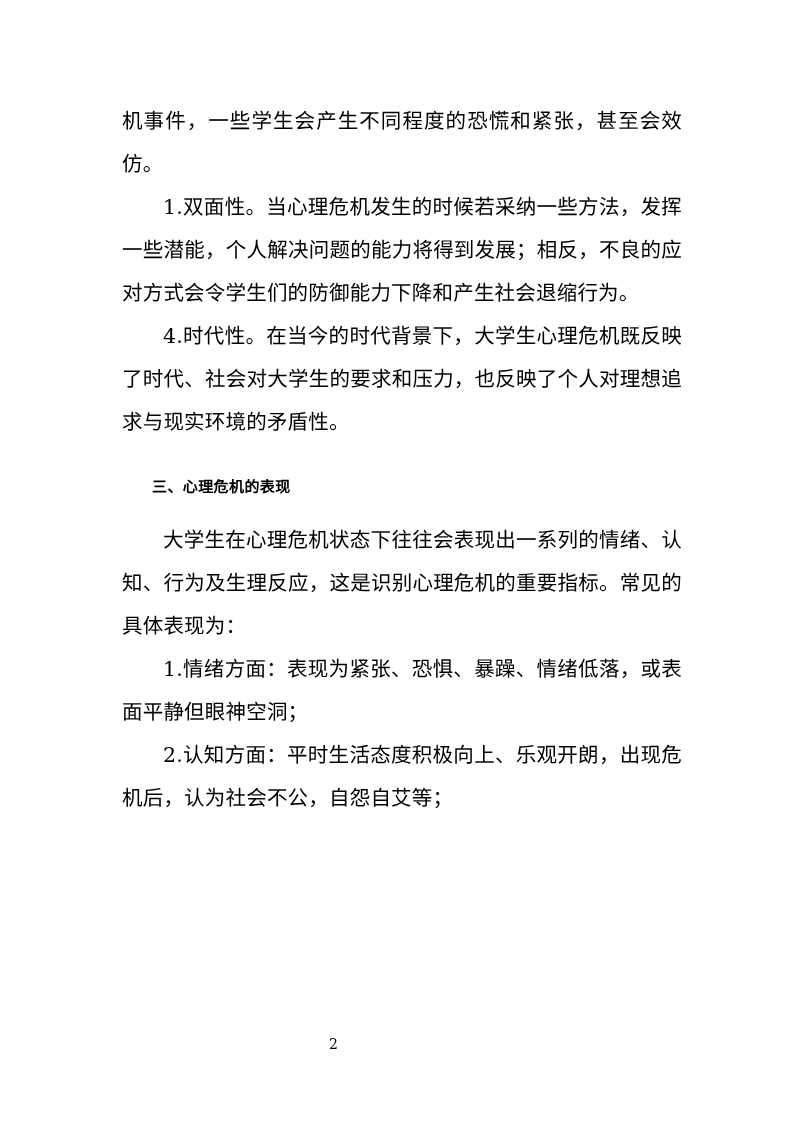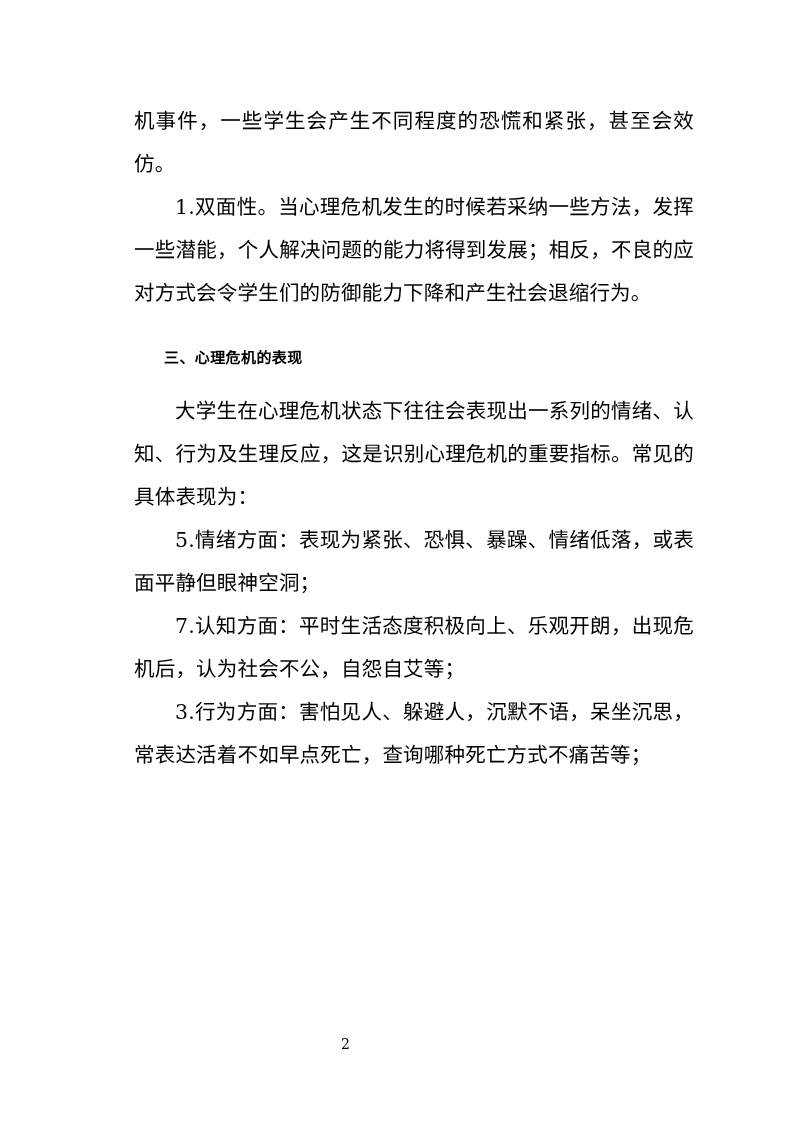--- a/index.html
+++ b/index.html
@@ -11,21 +11,21 @@
   body {
     width: 793px;
     height: 1122px;
     position: relative;
     font-family: "DejaVu Serif", serif;
     color: #000000;
     overflow: hidden;
   }
   .page {
     position: absolute;
-    top: 0; left: 16px;
+    top: 0; left: 4px;
     width: 659px;
     height: 1122px;
     background: #ffffff;
     box-sizing: border-box;
     text-decoration: underline;
   }
   .content {
     position: absolute;
     left: 118px;
     top: 100px;
@@ -70,31 +70,31 @@
 </head>
 <body>
 
 <div class="page">
   <div class="content">
 
     <p class="para">机事件，一些学生会产生不同程度的恐慌和紧张，甚至会效仿。</p>
 
     <p class="para indent">1.双面性。当心理危机发生的时候若采纳一些方法，发挥一些潜能，个人解决问题的能力将得到发展；相反，不良的应对方式会令学生们的防御能力下降和产生社会退缩行为。</p>
 
+    <p class="para indent">4.时代性。在当今的时代背景下，大学生心理危机既反映了时代、社会对大学生的要求和压力，也反映了个人对理想追求与现实环境的矛盾性。</p>
 
     <div class="spacer-before-heading"></div>
 
     <h2 class="heading">三、心理危机的表现</h2>
 
     <div class="spacer-after-heading"></div>
 
     <p class="para indent">大学生在心理危机状态下往往会表现出一系列的情绪、认知、行为及生理反应，这是识别心理危机的重要指标。常见的具体表现为：</p>
 
-    <p class="para indent">5.情绪方面：表现为紧张、恐惧、暴躁、情绪低落，或表面平静但眼神空洞；</p>
+    <p class="para indent">1.情绪方面：表现为紧张、恐惧、暴躁、情绪低落，或表面平静但眼神空洞；</p>
 
-    <p class="para indent">7.认知方面：平时生活态度积极向上、乐观开朗，出现危机后，认为社会不公，自怨自艾等；</p>
+    <p class="para indent">2.认知方面：平时生活态度积极向上、乐观开朗，出现危机后，认为社会不公，自怨自艾等；</p>
 
-    <p class="para indent">3.行为方面：害怕见人、躲避人，沉默不语，呆坐沉思，常表达活着不如早点死亡，查询哪种死亡方式不痛苦等；</p>
 
   </div>
 
   <div class="page-number">2</div>
 </div>
 
 </body></html>

